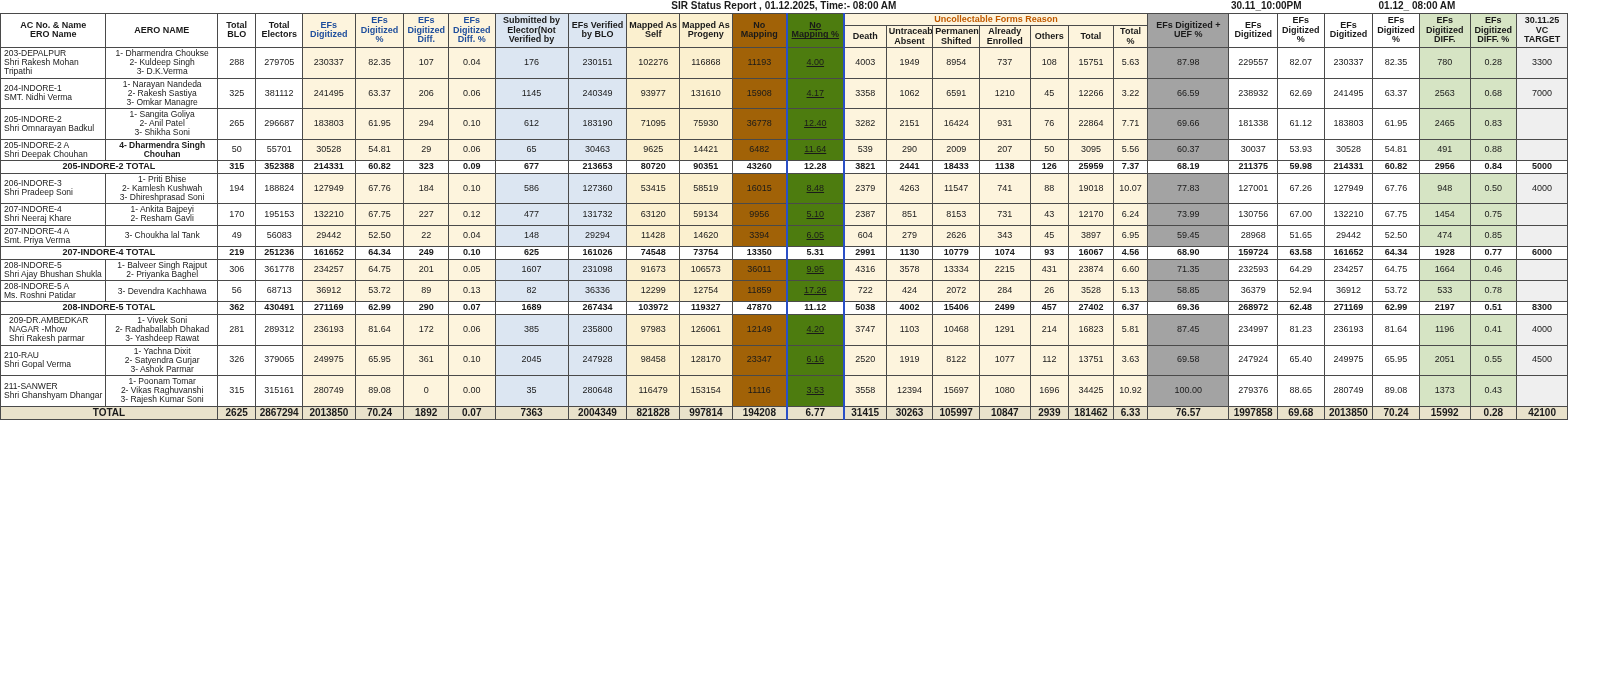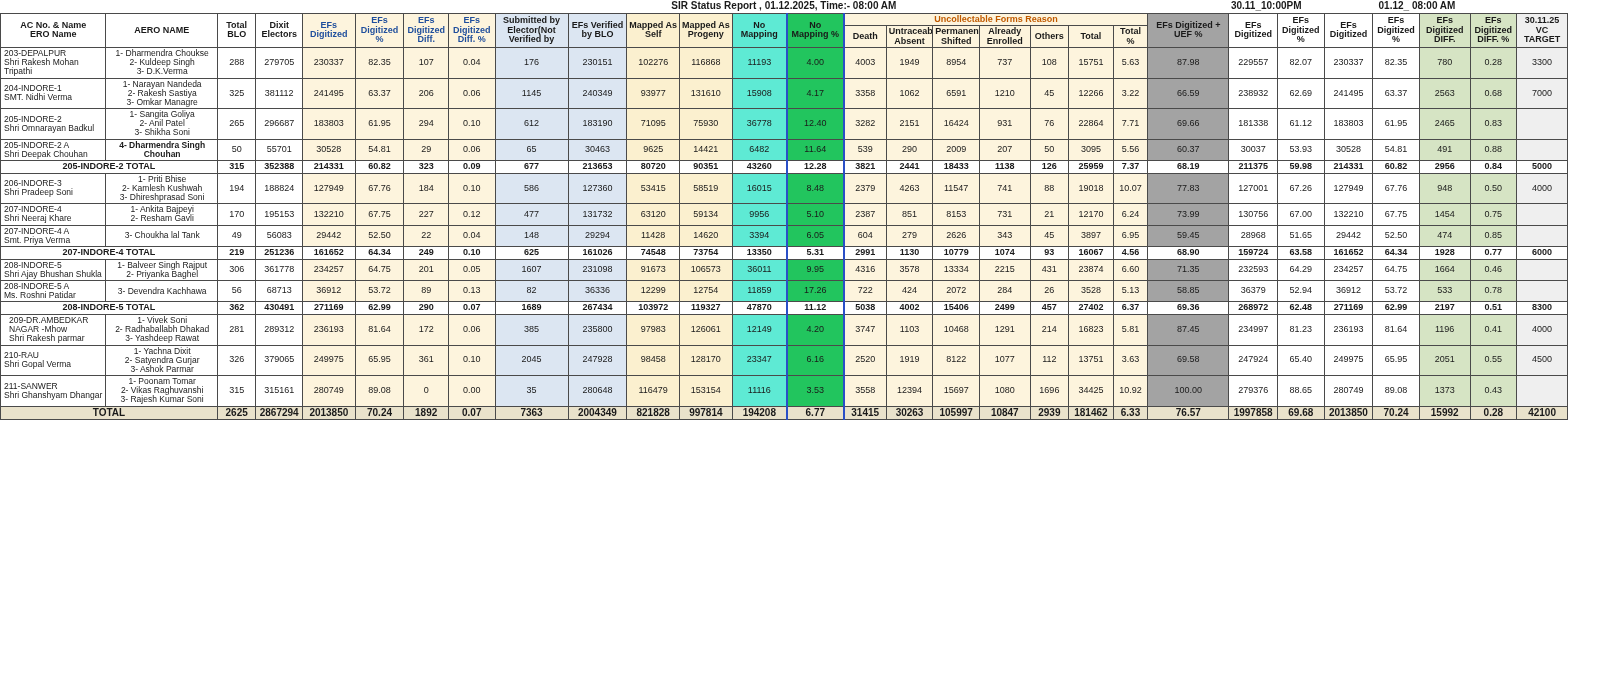--- a/index.html
+++ b/index.html
@@ -10,22 +10,22 @@
   .title-row td{border:none;font-weight:bold;font-size:10px;text-align:center;padding-bottom:1px;}
   .hdr td{font-weight:bold;font-size:9px;line-height:1.05;}
   .hdr .blue{color:#1f4e9c;}
   .hdr .orange{color:#c05a00;}
   .bold{font-weight:bold;}
   
   .c-white{background:#ffffff;}
   .c-cream{background:#fdf4dd;}
   .c-cream2{background:#fbf0cf;}
   .c-blue{background:#dce6f2;}
-  .c-pink{background:#5eead4;}
-  .c-lav{background:#22c55e;}
+  .c-pink{background:#a16207;}
+  .c-lav{background:#4d7c0f;text-decoration:underline;}
   .c-orange{background:#a3a3a3;}
   .c-orange2{background:#f7c85a;}
   .c-green{background:#d6e4c4;}
   .c-grey{background:#efefef;}
   .tot-row td{font-weight:bold;background:#ffffff;}
   .grand td{font-weight:bold;background:#e9e2cb;font-size:10px;}
   .nm{font-size:8.5px;text-align:left;padding-left:3px;}
   .aero{font-size:8.5px;text-align:center;padding-left:3px;}
   .blue-border{border-left:2px solid #2a4fc7;border-right:2px solid #2a4fc7;}
 </style>
@@ -78,21 +78,21 @@
         <col style="width:46px">
       <col style="width:50px">
     </colgroup>
 
     <tbody>
         <tr class="hdr">
       <td rowspan="2" class="c-white" style="white-space:pre-line;">AC No. &amp; Name
 ERO Name</td>
       <td rowspan="2" class="c-white">AERO NAME</td>
       <td rowspan="2" class="c-white">Total BLO</td>
-      <td rowspan="2" class="c-white">Dixit Electors</td>
+      <td rowspan="2" class="c-white">Total Electors</td>
       <td rowspan="2" class="c-cream blue">EFs Digitized</td>
       <td rowspan="2" class="c-cream blue">EFs Digitized %</td>
       <td rowspan="2" class="c-cream blue">EFs Digitized Diff.</td>
       <td rowspan="2" class="c-cream blue">EFs Digitized Diff. %</td>
       <td rowspan="2" class="c-blue">Submitted by Elector(Not Verified by</td>
       <td rowspan="2" class="c-blue">EFs Verified by BLO</td>
       <td rowspan="2" class="c-cream2">Mapped As Self</td>
       <td rowspan="2" class="c-cream2">Mapped As Progeny</td>
       <td rowspan="2" class="c-pink">No Mapping</td>
       <td rowspan="2" class="c-lav blue-border">No Mapping %</td>
@@ -330,21 +330,21 @@
           <td class="c-blue">477</td>
           <td class="c-blue">131732</td>
           <td class="c-cream2">63120</td>
           <td class="c-cream2">59134</td>
           <td class="c-pink">9956</td>
           <td class="c-lav blue-border">5.10</td>
           <td class="c-cream">2387</td>
           <td class="c-cream">851</td>
           <td class="c-cream">8153</td>
           <td class="c-cream">731</td>
-          <td class="c-cream">21</td>
+          <td class="c-cream">43</td>
           <td class="c-cream">12170</td>
           <td class="c-cream">6.24</td>
           <td class="c-orange">73.99</td>
           <td class="c-white">130756</td>
           <td class="c-white">67.00</td>
           <td class="c-white">132210</td>
           <td class="c-white">67.75</td>
           <td class="c-green">1454</td>
           <td class="c-green">0.75</td>
           <td class="c-grey"></td>

